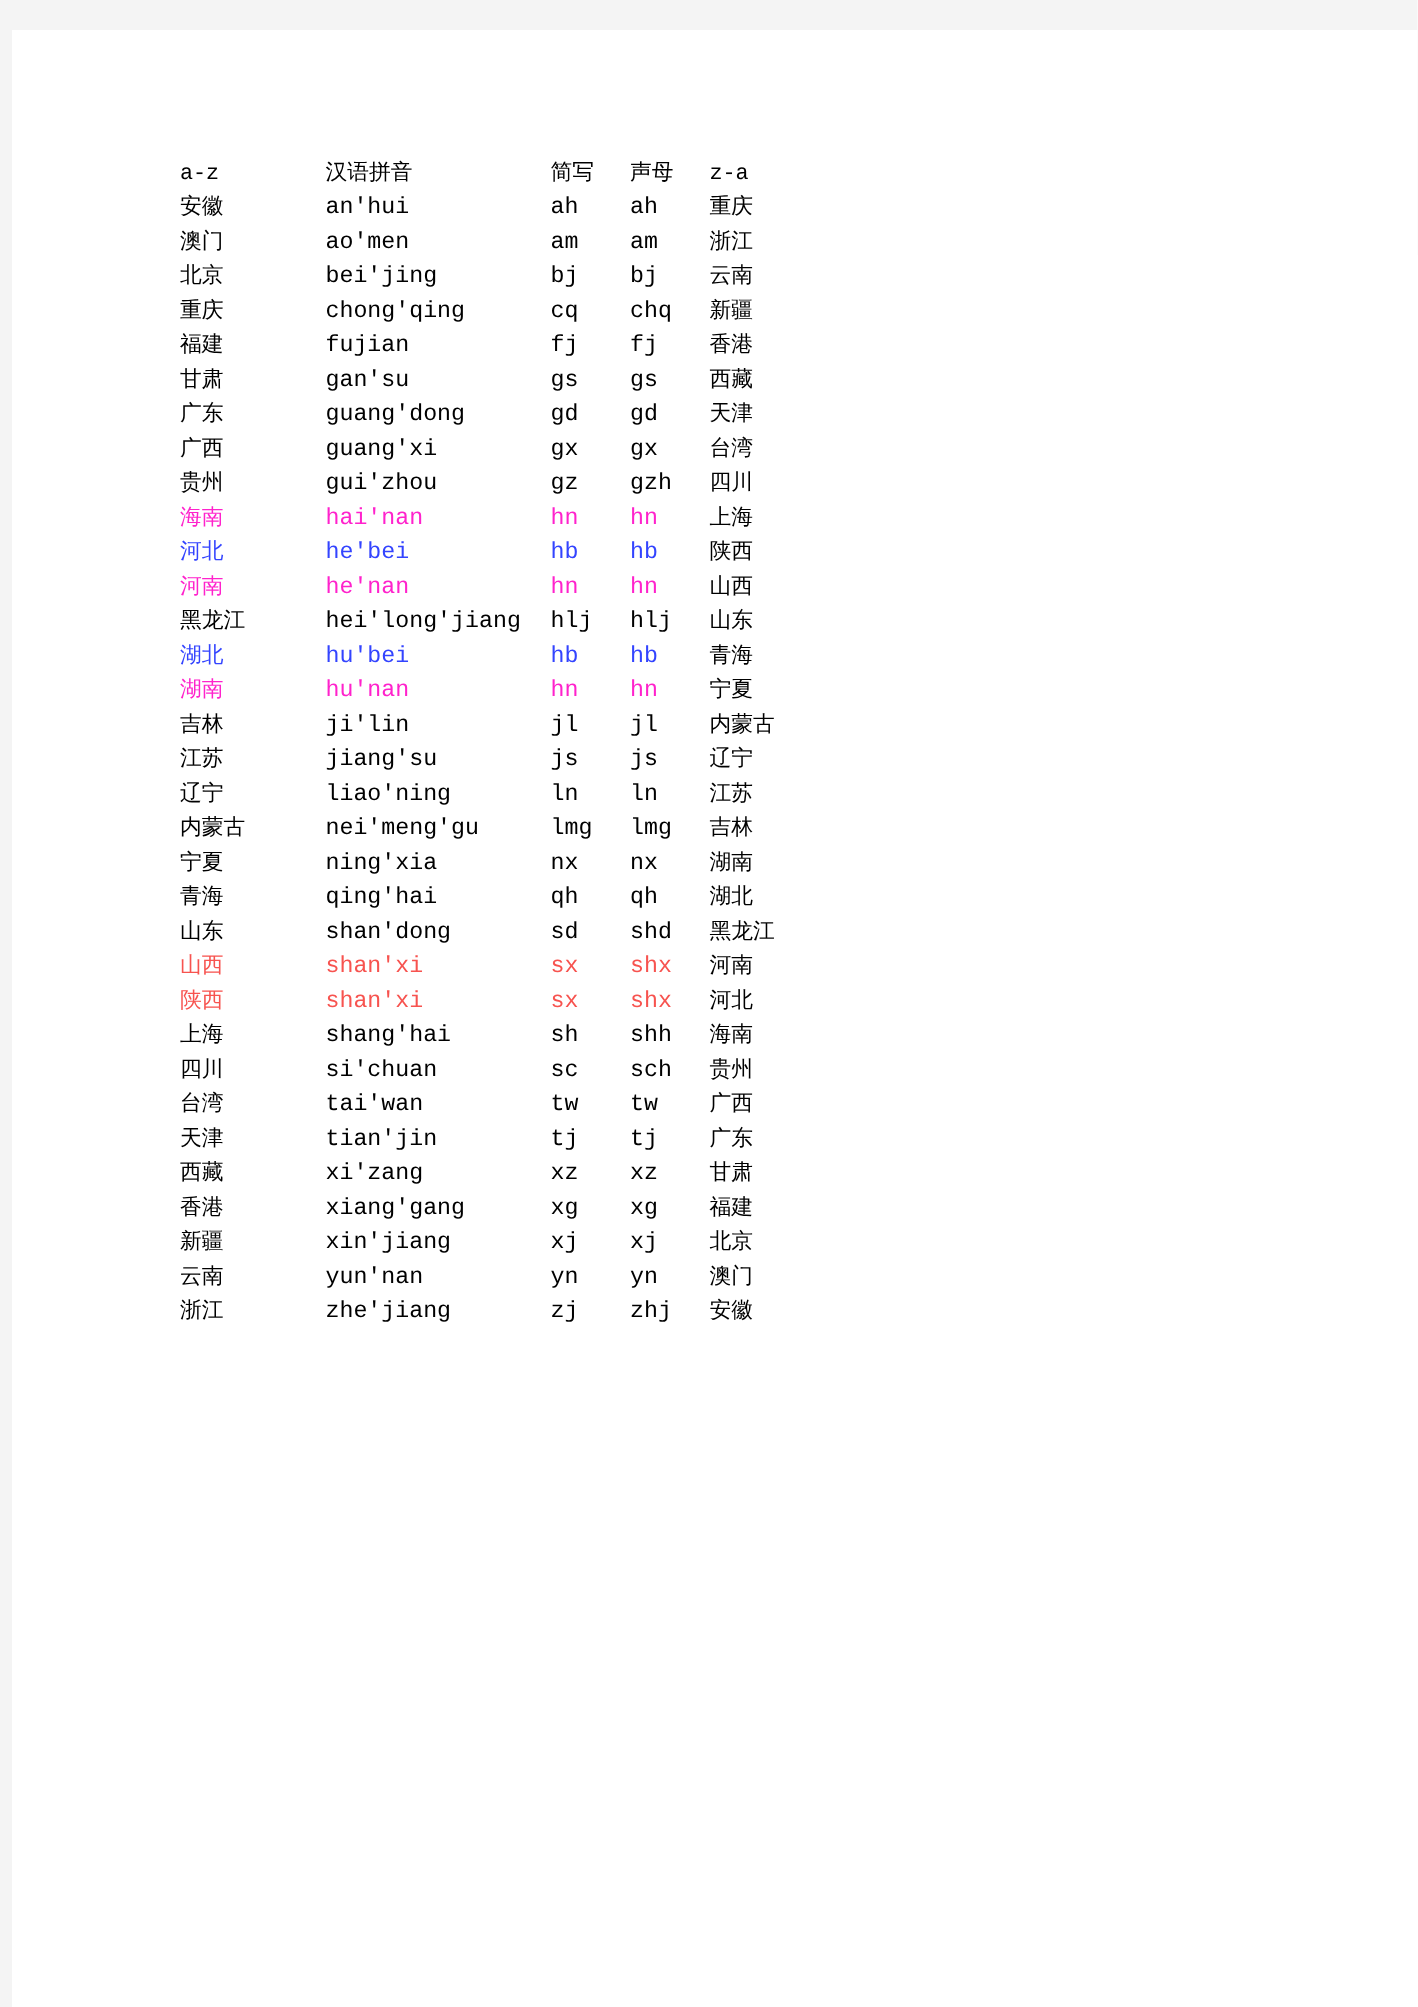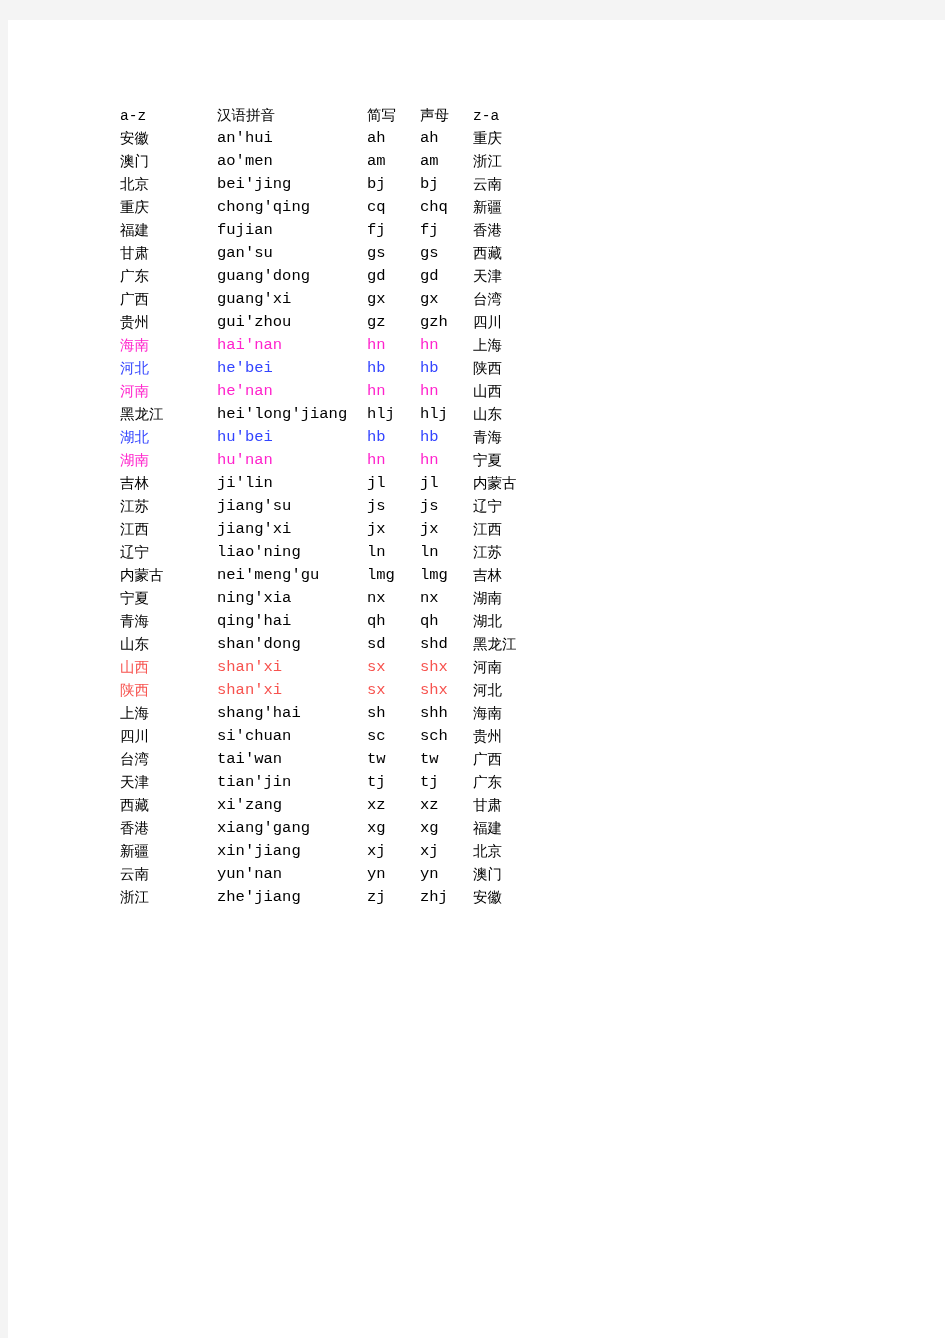--- a/index.html
+++ b/index.html
@@ -204,27 +204,20 @@
             <td class="cn hl-black">内蒙古</td>
           </tr>
           <tr>
             <td class="cn hl-black">江苏</td>
             <td class="latin hl-black">jiang'su</td>
             <td class="latin hl-black">js</td>
             <td class="latin hl-black">js</td>
             <td class="cn hl-black">辽宁</td>
           </tr>
           <tr>
-            <td class="cn hl-black">江西</td>
-            <td class="latin hl-black">jiang'xi</td>
-            <td class="latin hl-black">jx</td>
-            <td class="latin hl-black">jx</td>
-            <td class="cn hl-black">江西</td>
-          </tr>
-          <tr>
             <td class="cn hl-black">辽宁</td>
             <td class="latin hl-black">liao'ning</td>
             <td class="latin hl-black">ln</td>
             <td class="latin hl-black">ln</td>
             <td class="cn hl-black">江苏</td>
           </tr>
           <tr>
             <td class="cn hl-black">内蒙古</td>
             <td class="latin hl-black">nei'meng'gu</td>
             <td class="latin hl-black">lmg</td>

